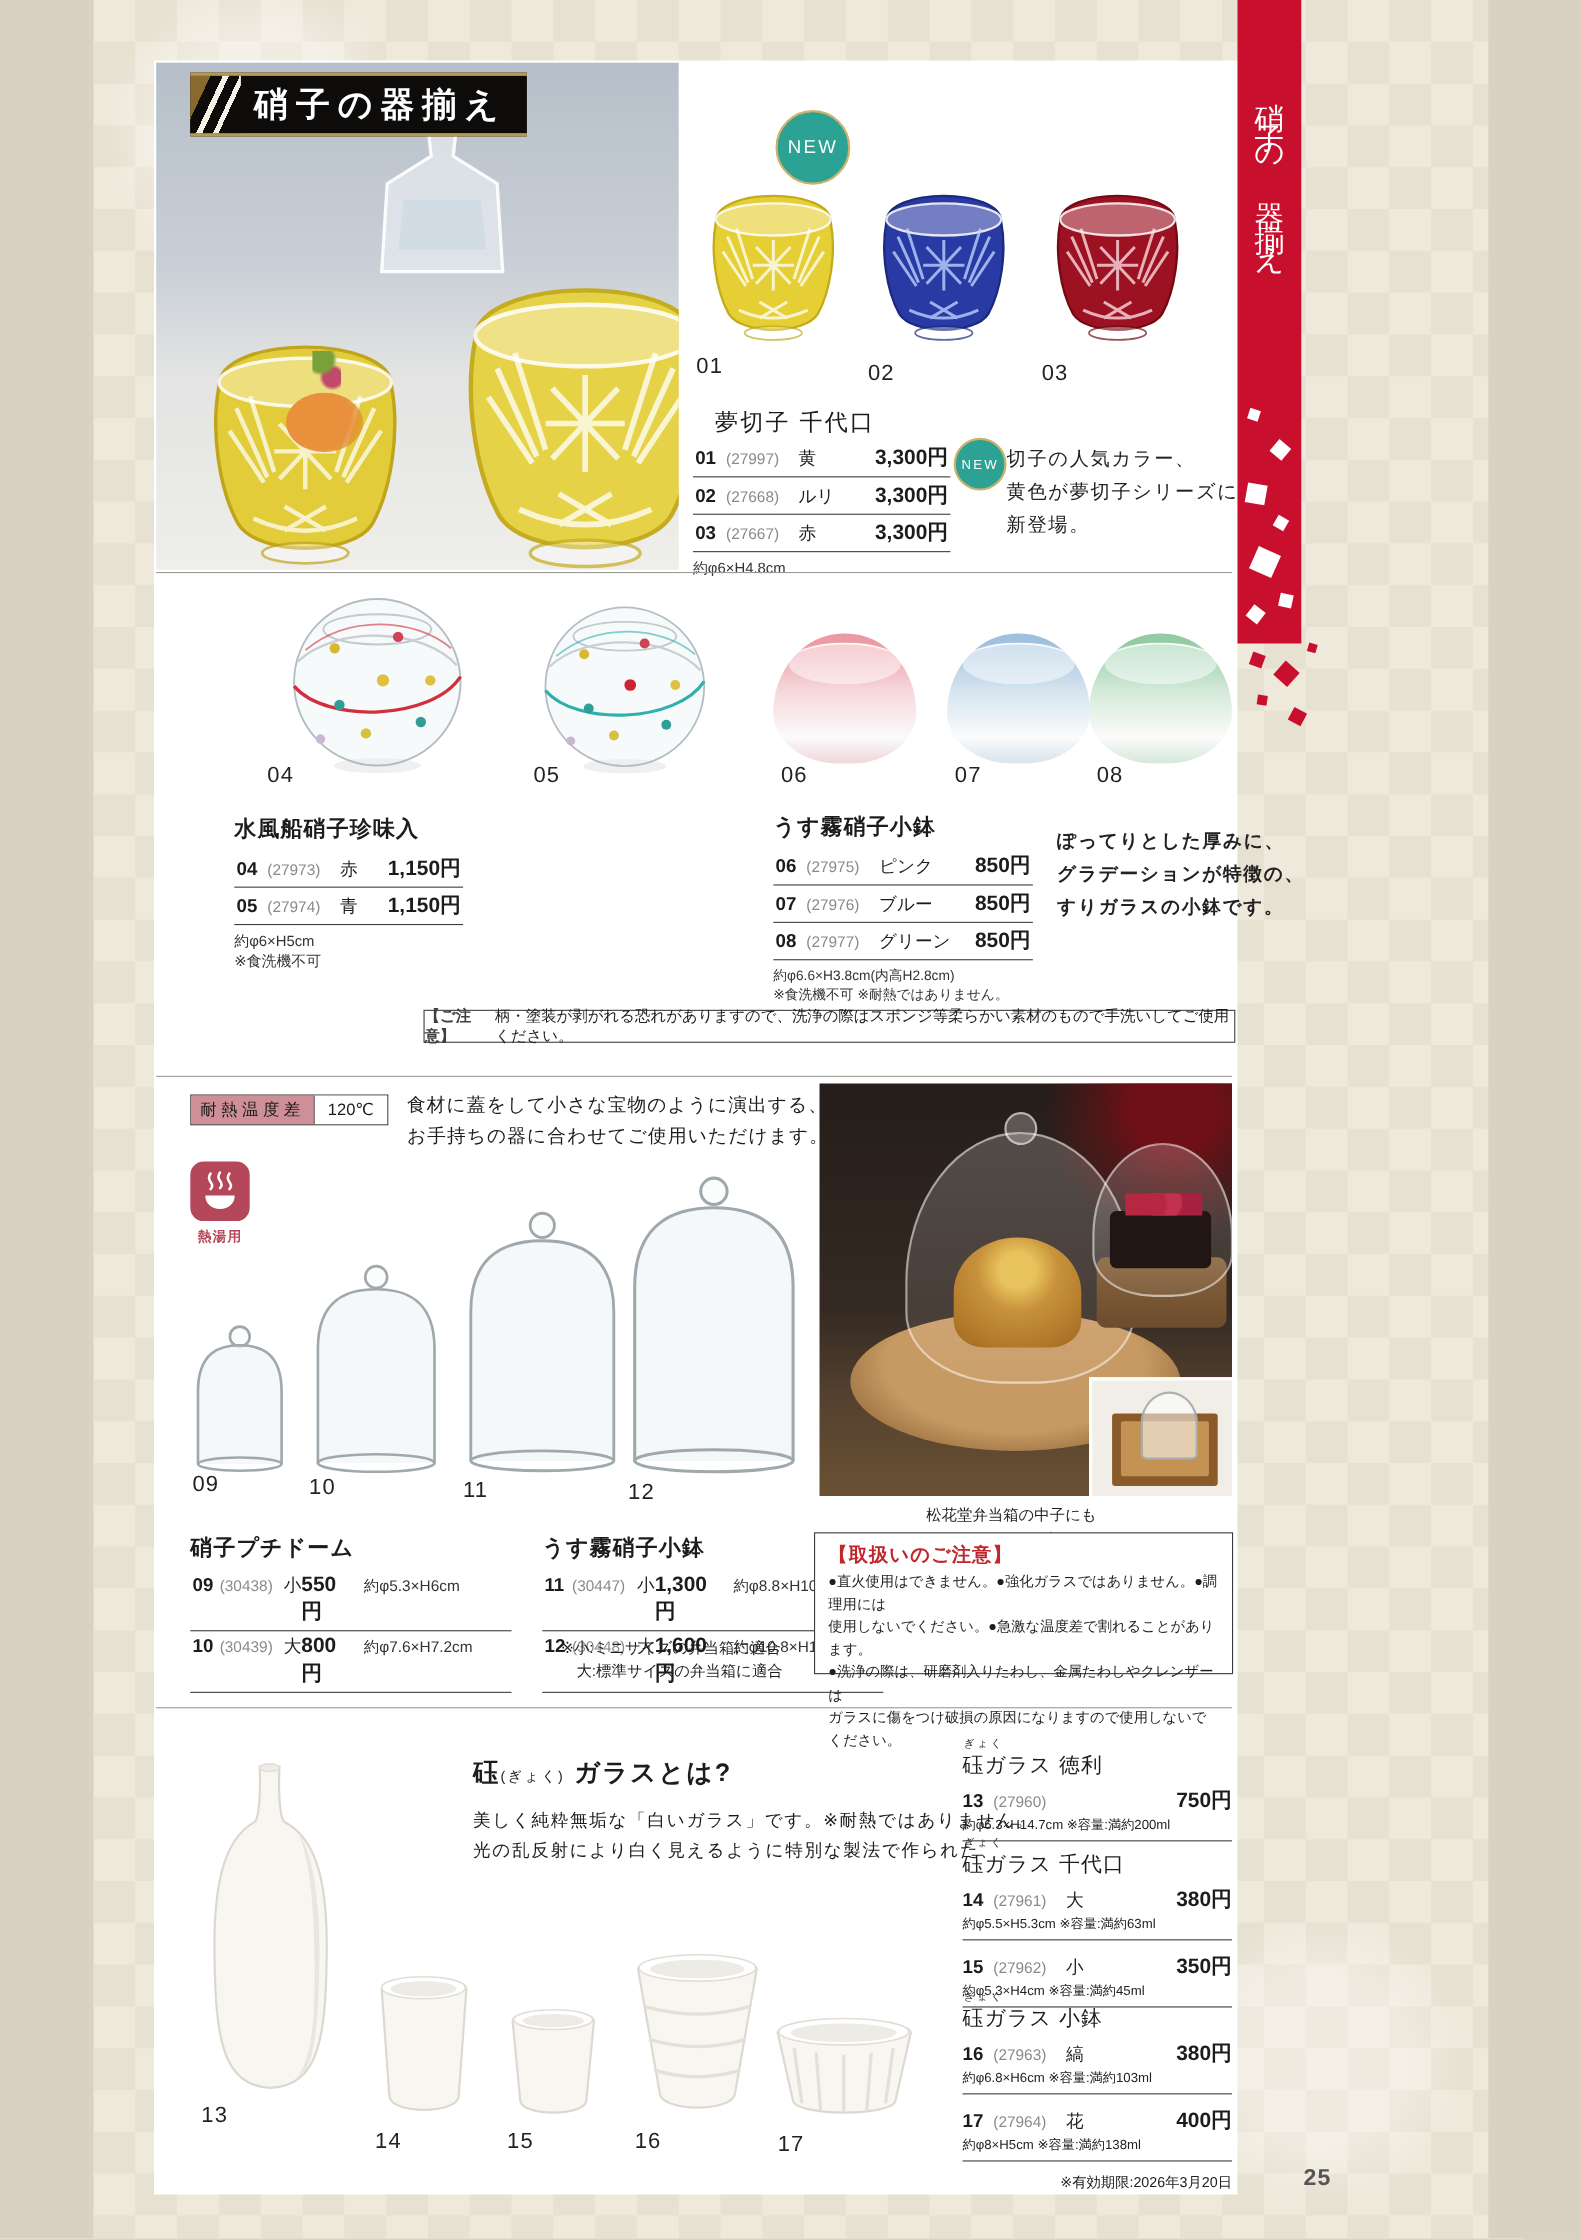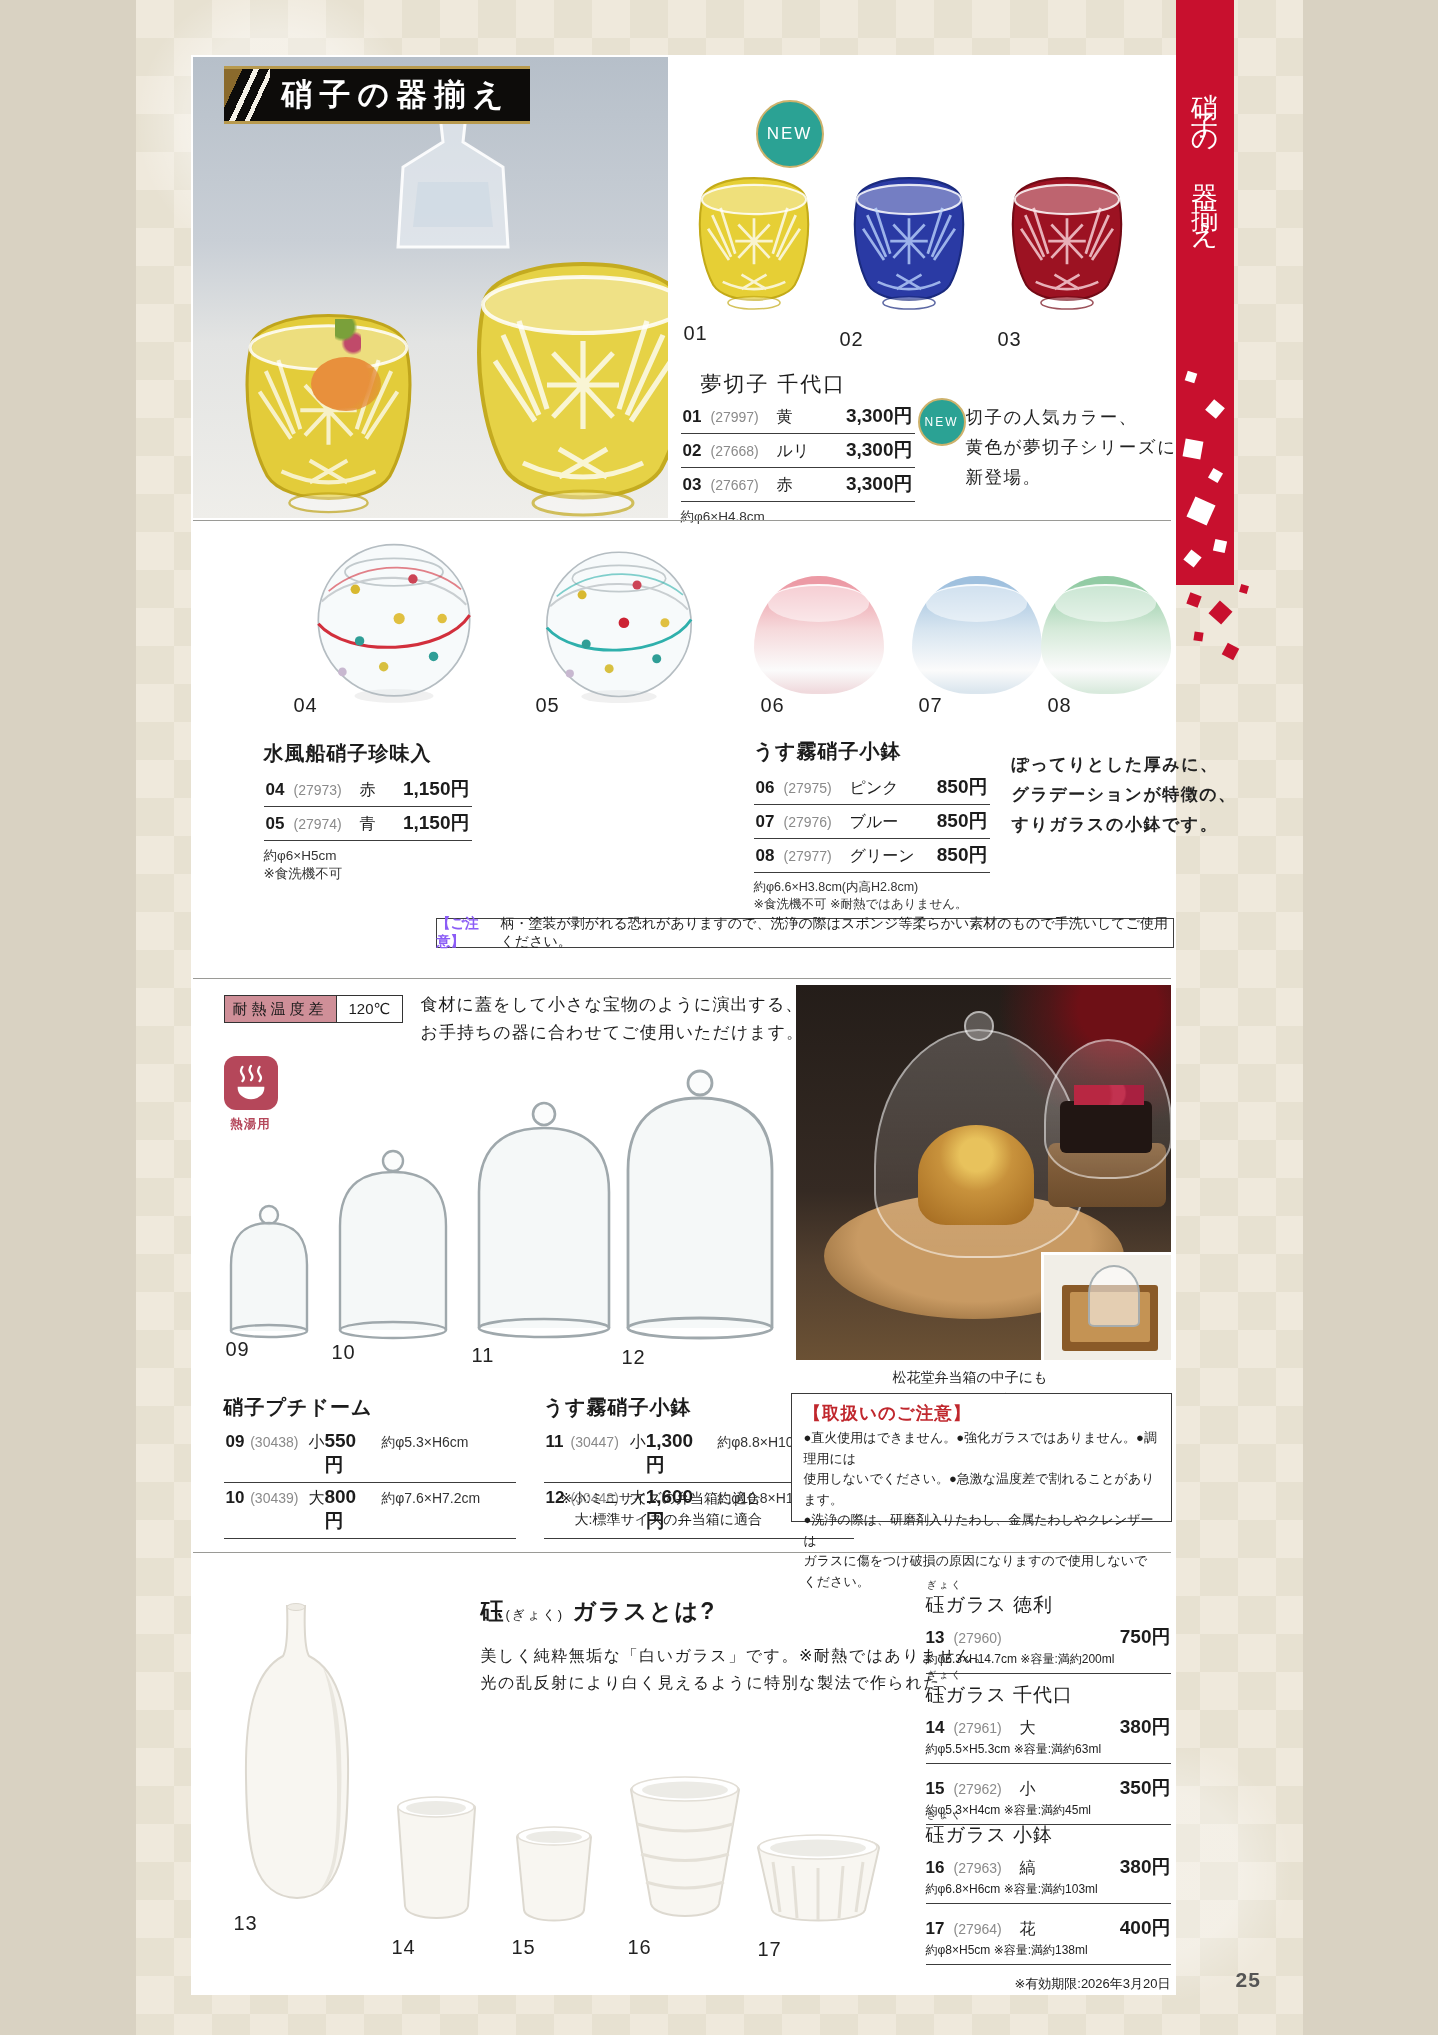--- a/index.html
+++ b/index.html
@@ -1,16 +1,16 @@
 <!DOCTYPE html>
 <html lang="ja"><head>
 <meta charset="utf-8">
 <style>
   html,body{margin:0;padding:0;background:#d9d2c2;}
-  #page{position:relative;width:1167px;height:2035px;margin:0 auto;overflow:hidden;
+  #page{position:relative;width:1268px;height:2035px;margin:0 auto;overflow:hidden;
         font-family:"Liberation Sans","DejaVu Sans",sans-serif;color:#1c1c1c;
         background:
           radial-gradient(circle at 12% 6%, rgba(255,255,255,.35) 0 90px, transparent 140px),
           radial-gradient(circle at 88% 92%, rgba(255,255,255,.3) 0 80px, transparent 130px),
           conic-gradient(#e7e1d1 90deg,#efe9dc 90deg 180deg,#e7e1d1 180deg 270deg,#efe9dc 270deg) 0 0/76px 76px;}
   .abs{position:absolute;}
   .panel{left:55px;top:55px;width:985px;height:1940px;background:#ffffff;}
   .divider{left:57px;width:978px;height:0;border-top:1px solid #9a9a96;}
 
   
@@ -53,21 +53,21 @@
 
   
   .new-badge{background:#2ba294;border:2px solid #cdb26c;border-radius:50%;color:#fff;
              display:flex;align-items:center;justify-content:center;letter-spacing:2px;}
   .new-badge.big{width:64px;height:64px;font-size:17px;}
   .new-badge.small{width:44px;height:44px;font-size:12px;}
 
   
   .notice-bar{left:300px;top:918px;width:736px;height:28px;border:1px solid #3f3f3f;
               display:flex;align-items:center;justify-content:center;font-size:14px;background:#fff;}
-  .red-label{color:#8b5cf6;font-weight:bold;font-family:Liberation Mono, monospace;}
+  .red-label{color:#404040;font-weight:bold;font-family:Liberation Mono, monospace;}
   .handling-box{left:655px;top:1393px;width:381px;height:129px;border:1.5px solid #3a3a3a;background:#fff;
                 box-sizing:border-box;padding:7px 12px;}
   .handling-box .hd{color:#c0272d;font-size:17.5px;font-weight:bold;letter-spacing:1px;margin-bottom:3px;}
   .handling-box .ln{font-size:13px;line-height:20.5px;color:#1e1e1e;}
 
   
   .heat-badge{left:88px;top:995px;display:flex;border:1px solid #333;font-size:15px;height:26px;}
   .heat-badge .k{background:#cf8f98;color:#1a1a1a;letter-spacing:4px;display:flex;align-items:center;padding:0 8px;}
   .heat-badge .v{background:#fff;display:flex;align-items:center;padding:0 12px;border-left:1px solid #333;}
   .hot-icon{left:88px;top:1056px;width:54px;height:54px;background:#b5475a;border-radius:12px;

